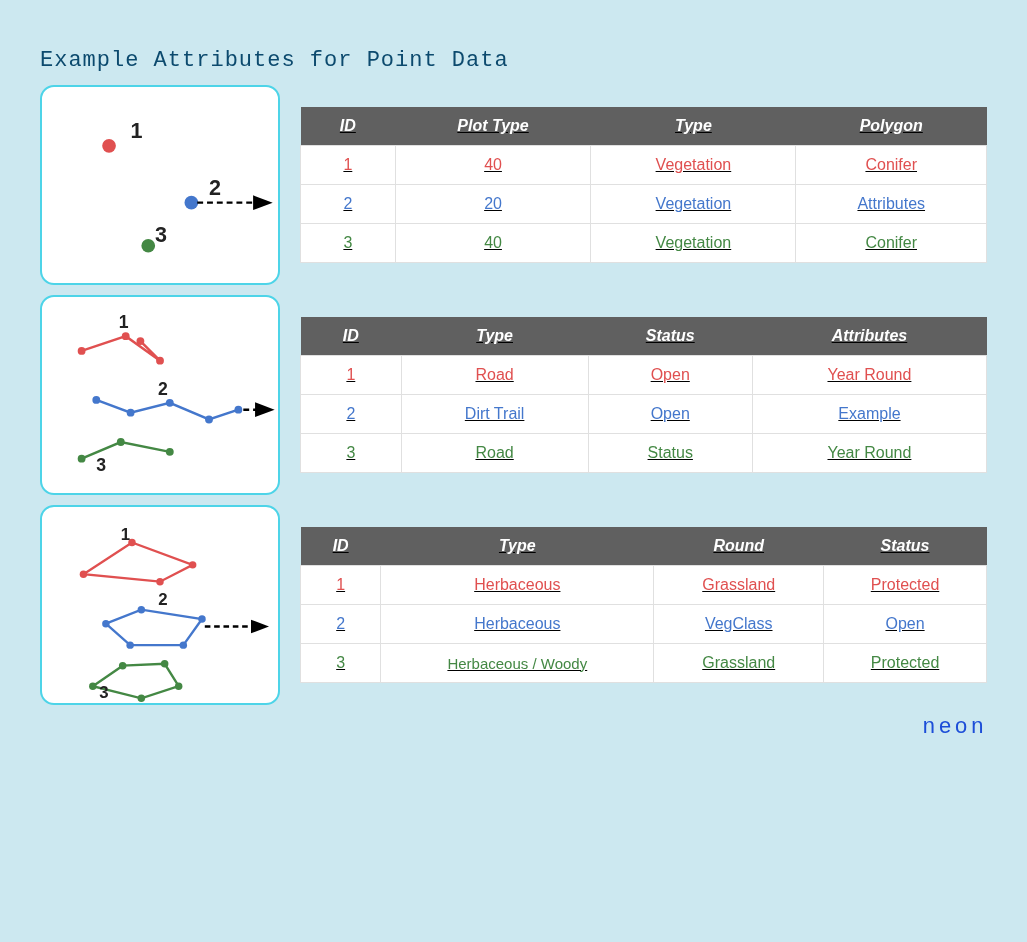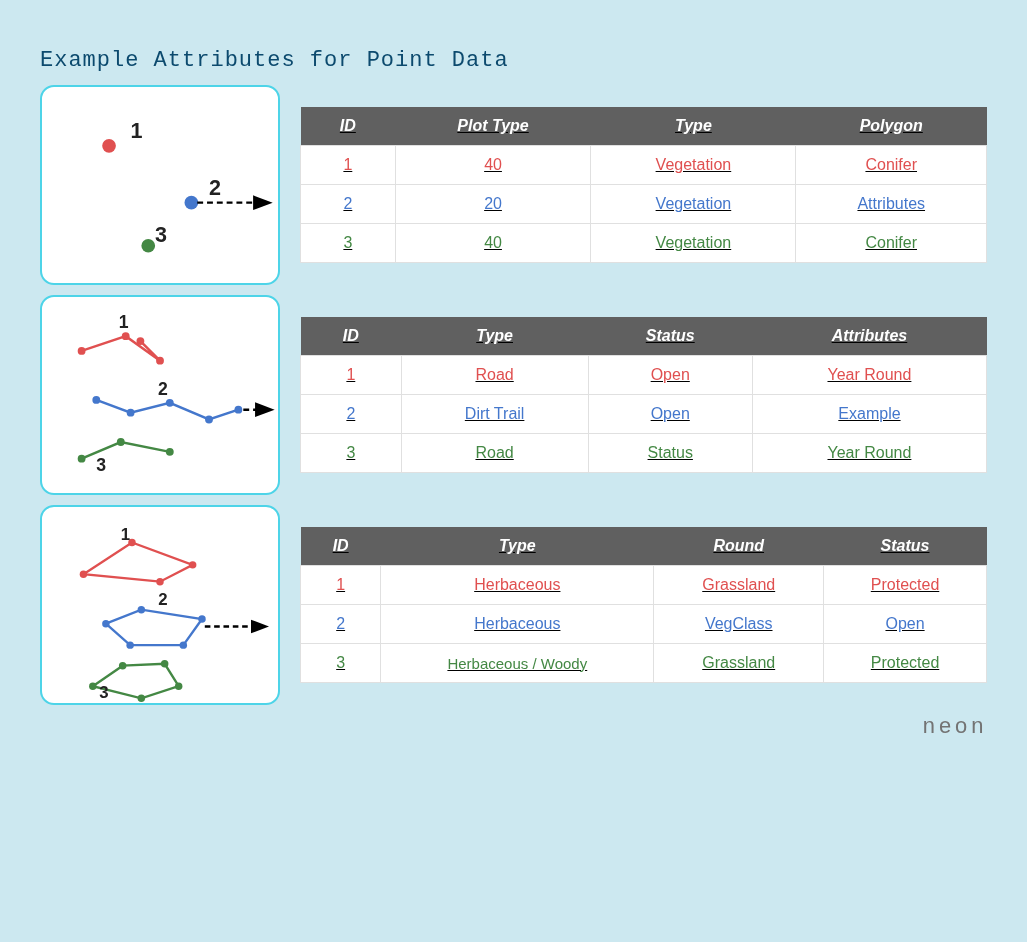--- a/index.html
+++ b/index.html
@@ -67,21 +67,21 @@
     .attr-table tr:not(:first-child) td {
       border-top: 1px solid #ddd;
     }
     .red { color: #e05050; }
     .blue { color: #4477cc; }
     .green { color: #448844; }
     .neon-logo {
       text-align: right;
       font-family: 'Courier New', monospace;
       font-size: 22px;
-      color: #737373;
+      color: #1d4ed8;
       margin-top: 8px;
       letter-spacing: 3px;
     }
   </style>
 </head>
 <body>
 
 <div class="main-container">
 
   <div>

